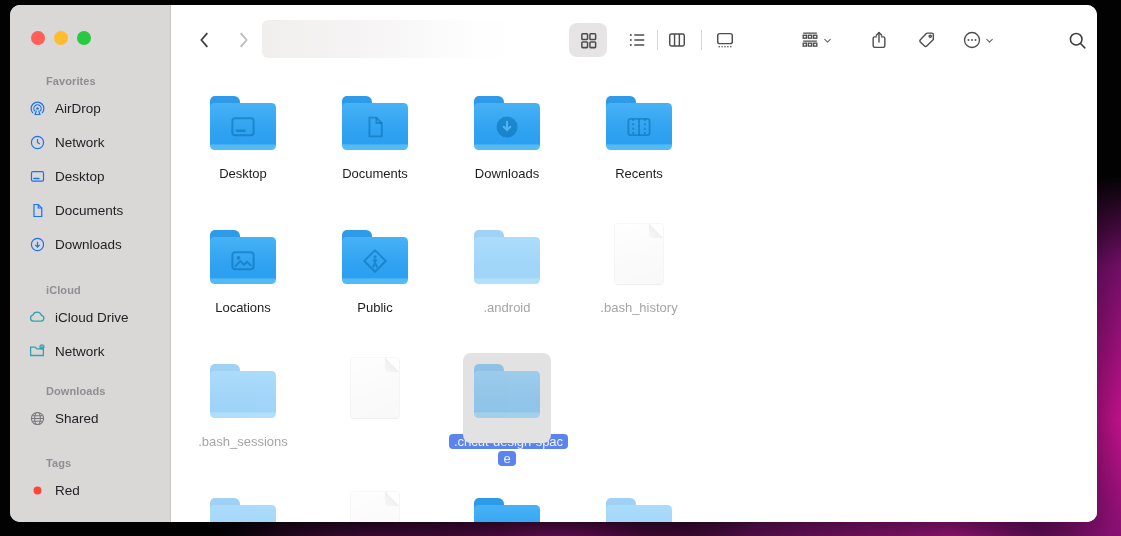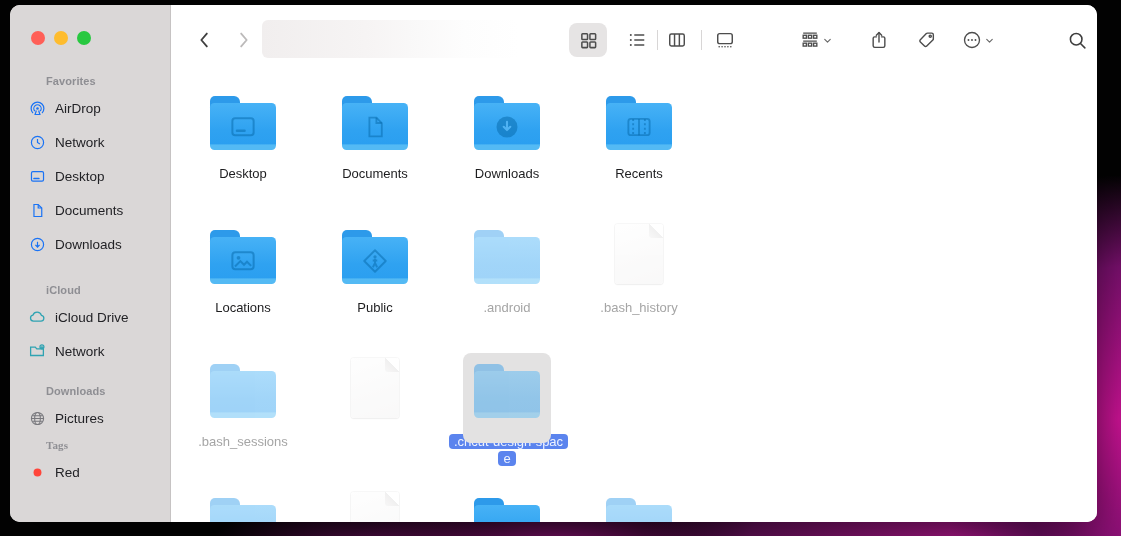--- a/index.html
+++ b/index.html
@@ -27,21 +27,21 @@
   .tl{position:absolute;top:26px;width:14px;height:14px;border-radius:50%;}
   .tl.close{left:21px;background:#ff5f57;}
   .tl.min{left:44px;background:#febc2e;}
   .tl.max{left:67px;background:#28c840;}
   .s-header{height:20px;display:flex;align-items:center;padding-left:36px;
     font-size:11px;font-weight:700;color:#8e8e93;letter-spacing:.1px;}
   .s-item{height:34px;display:flex;align-items:center;padding-left:15px;gap:6px;
     font-size:13.5px;color:#222226;}
   .s-item .icn{width:24px;display:flex;justify-content:center;align-items:center;color:#1a73f5;}
   .s-item .icn.teal{color:#2fa3b2;} .s-item .icn.gray{color:#77777c;}
-  .mt20{margin-top:19px;} .mt13{margin-top:13px;} .mt18{font-family:Liberation Serif, serif;}
+  .mt20{margin-top:19px;} .mt13{margin-top:13px;} .mt18{margin-top:18px;}
   
   .main{position:absolute;left:161px;top:0;right:0;bottom:0;background:#fff;}
   .toolbar{position:absolute;left:0;top:0;right:0;height:70px;}
   .tbtn{position:absolute;top:18px;width:32px;height:34px;border:0;background:transparent;
     display:flex;align-items:center;justify-content:center;color:#4d4d4d;padding:0;}
   .glare{position:absolute;left:91px;top:15px;width:258px;height:38px;border-radius:6px;
     background:linear-gradient(90deg,#f1eeee 0%,#f6f4f4 40%,#fdfdfd 78%,#fff 100%);}
   .viewbg{background:#e6e4e4;border-radius:8px;}
   .vdiv{position:absolute;top:25px;width:1px;height:20px;background:#d8d6d6;}
   .chev{color:#6b6b6b;margin-left:2px;}
@@ -156,21 +156,21 @@
 
     <div class="s-header mt13">Downloads</div>
     <div class="s-item">
       <span class="icn gray">
         <svg width="17" height="17" viewBox="0 0 24 24" fill="none" stroke="currentColor" stroke-width="1.5">
             <circle cx="12" cy="12" r="8.6"></circle>
             <ellipse cx="12" cy="12" rx="4" ry="8.6"></ellipse>
             <path d="M3.4 12h17.2M5 8h14M5 16h14"></path>
           </svg>
       </span>
-      <span>Pictures</span>
+      <span>Shared</span>
     </div>
 
     <div class="s-header mt18">Tags</div>
     <div class="s-item">
       <span class="icn">
         <svg width="17" height="17" viewBox="0 0 24 24">
             <circle cx="12" cy="12" r="5.6" fill="#ff453a"></circle>
           </svg>
       </span>
       <span>Red</span>

